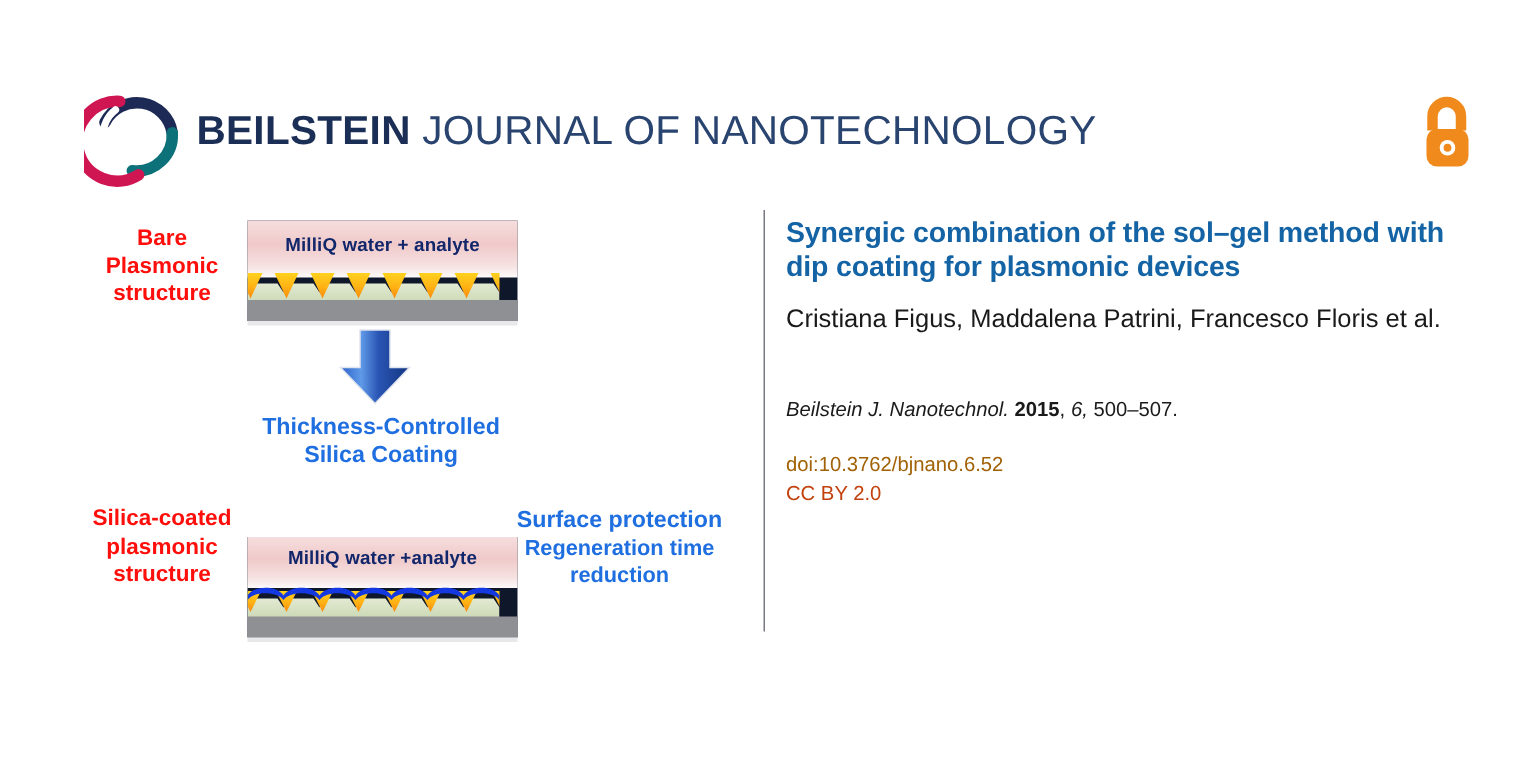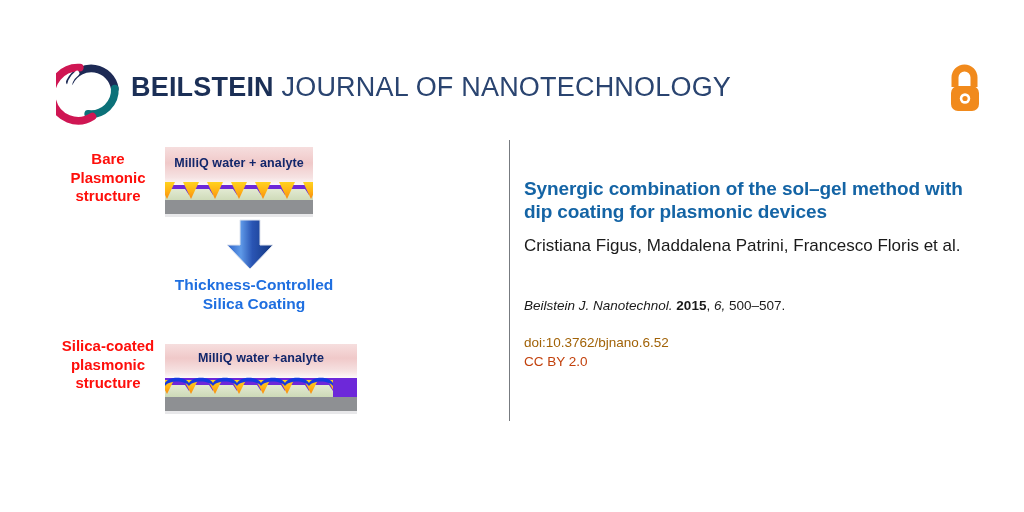--- a/index.html
+++ b/index.html
@@ -59,25 +59,25 @@
     position:absolute;
     color:#1f6fe0; font-weight:bold; font-size:15.5px;
     text-align:center; line-height:19px;
   }
   #label-thickness{ left:150px; top:145px; width:208px; }
   #label-surface{ left:333px; top:208px; width:160px; font-size:14.5px; line-height:18.5px; }
   #label-surface .l1{ font-size:15.5px; }
 
   
   .panel{
-    position:absolute; left:165px; width:148px;
-    background:#6d28d9;
+    position:absolute; left:165px; width:180px;
+    background:#0f172a;
   }
   #panel-top{ top:17px; height:67px; }
-  #panel-bottom{ top:214px; height:67px;padding-left:44px; }
+  #panel-bottom{ top:228px; height:67px; }
 
   .water{
     position:absolute; left:0; right:0; top:0; height:38px;
     background:linear-gradient(180deg,#f6dede 0%,#f0c9c9 42%,#f6e2e2 80%,#fdfafa 100%);
   }
   #panel-bottom .water{ height:34px; }
   .water-text{
     position:absolute; left:0; right:0; top:9px;
     text-align:center; font-size:12.5px; font-weight:bold;
     color:#12276b; letter-spacing:.1px; white-space:nowrap;
@@ -266,23 +266,28 @@
                  C 92 5, 76 5, 72 11
                  C 68 5, 52 5, 48 11
                  C 44 5, 28 5, 24 11
                  C 20 5, 4 5, 0 11 Z" fill="#1539e0"></path>
       </svg>
     </div>
     <div class="substrate"></div>
     <div class="panel-base"></div>
   </div>
 
+  <div class="bluelabel" id="label-surface">
+    <div class="l1">Surface protection</div>
+    <div>Regeneration time</div>
+    <div>reduction</div>
+  </div>
 </div>
 
-<div id="article" style="position:absolute;left:524px;top:144px;width:470px;margin-top:33px;">
+<div id="article" style="position:absolute;left:524px;top:144px;width:470px;">
 
   <div style="color:#1464a5;font-weight:bold;font-size:19px;line-height:23px;letter-spacing:-.1px;">Synergic combination of the sol–gel method with dip coating for plasmonic devices</div>
 
   <div style="color:#1a1a1a;font-size:17px;line-height:22px;margin-top:12px;">Cristiana Figus, Maddalena Patrini, Francesco Floris et al.</div>
 
   <div style="font-size:13.5px;color:#1a1a1a;margin-top:41px;white-space:nowrap;">
     <span style="font-style:italic;">Beilstein J. Nanotechnol.</span><span style="font-style:italic;"> </span><span style="font-weight:bold;">2015</span><span>, </span><span style="font-style:italic;">6,</span><span> </span><span>500–507.</span>
   </div>
 
   <div style="font-size:13.5px;color:#a16207;margin-top:22px;">doi:10.3762/bjnano.6.52</div>

